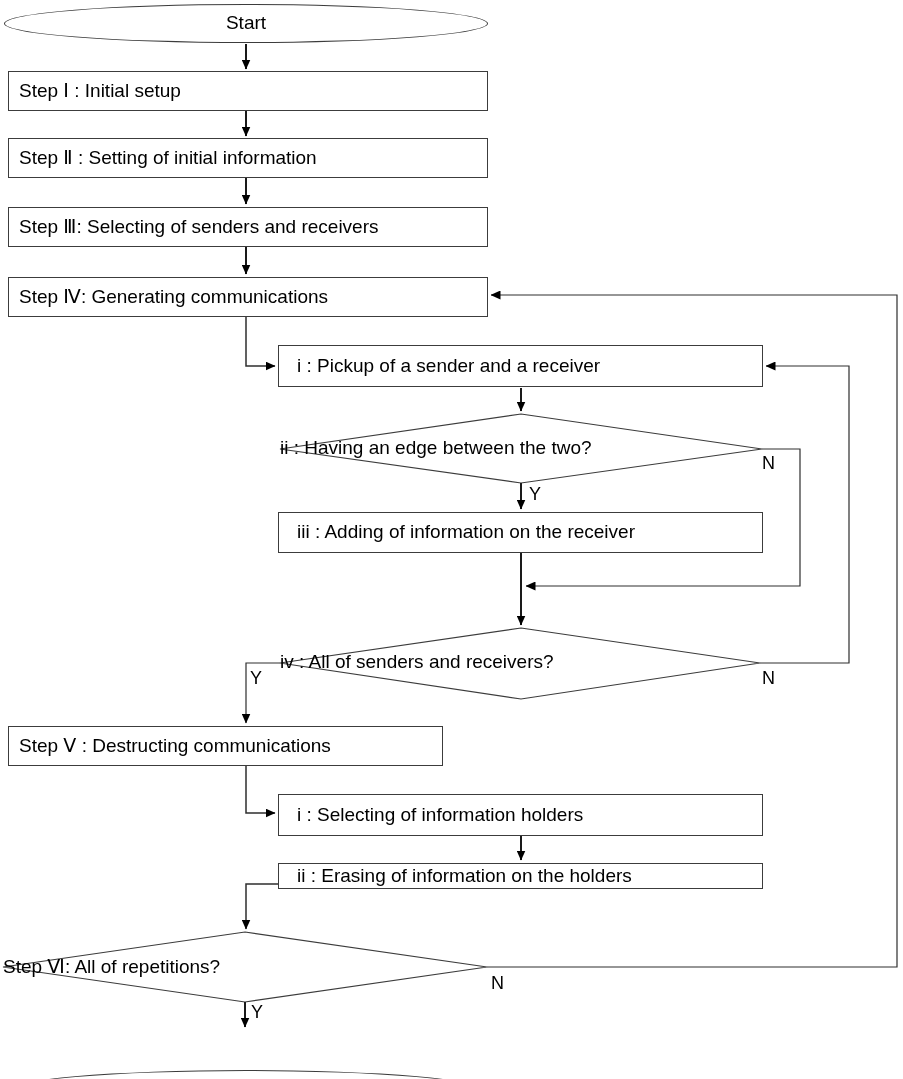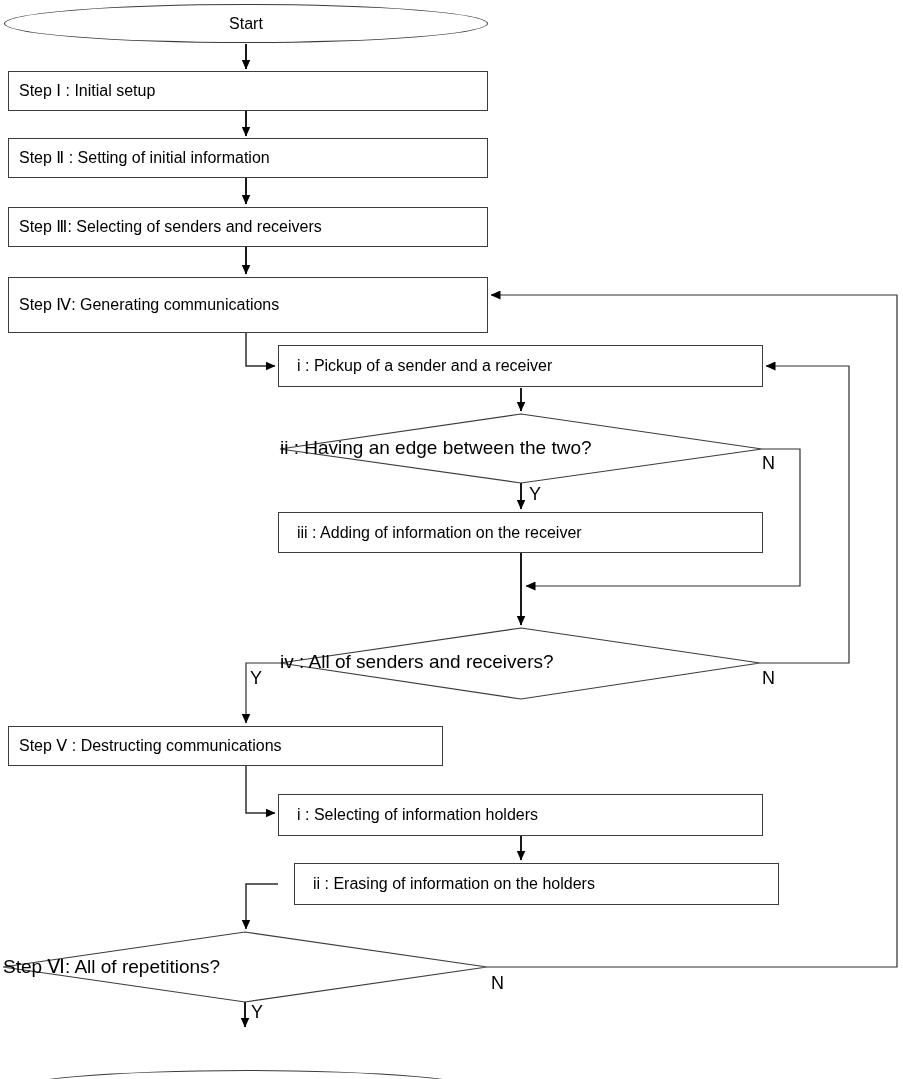--- a/index.html
+++ b/index.html
@@ -21,21 +21,21 @@
     left: 0;
     top: 0;
     z-index: 0;
   }
   .node {
     position: absolute;
     z-index: 1;
     box-sizing: border-box;
     display: flex;
     align-items: center;
-    font-size: 16px;
+    font-size: 19px;
     line-height: 1.1;
     white-space: nowrap;
     color: #000000;
   }
   .process {
     background: #ffffff;
     border: 1.5px solid #3c3c3c;
   }
   .terminator {
     background: #ffffff;
@@ -96,27 +96,27 @@
     <polyline points="760,663 849,663 849,366 766,366" fill="none" stroke="#2e2e2e" stroke-width="1.2" marker-end="url(#arr)"></polyline>
     <polyline points="487,967 897,967 897,295 491,295" fill="none" stroke="#2e2e2e" stroke-width="1.2" marker-end="url(#arr)"></polyline>
   </svg>
 
   <div class="node terminator" style="left:4px; top:4px; width:484px; height:39px;">Start</div>
   <div class="node terminator" style="left:4px; top:1070px; width:484px; height:43px;">End</div>
 
   <div class="node process step-box" style="left:8px; top:71px; width:480px; height:40px;">Step Ⅰ : Initial setup</div>
   <div class="node process step-box" style="left:8px; top:138px; width:480px; height:40px;">Step Ⅱ : Setting of initial information</div>
   <div class="node process step-box" style="left:8px; top:207px; width:480px; height:40px;">Step Ⅲ: Selecting of senders and receivers</div>
-  <div class="node process step-box" style="left:8px; top:277px; width:480px; height:56px;">Step Ⅳ: Generating communications</div>
+  <div class="node process step-box" style="left:8px; top:277px; width:480px; height:40px;">Step Ⅳ: Generating communications</div>
   <div class="node process step-box" style="left:8px; top:726px; width:435px; height:40px;">Step Ⅴ : Destructing communications</div>
 
   <div class="node process sub-box" style="left:278px; top:512px; width:485px; height:41px;">iii : Adding of information on the receiver</div>
   <div class="node process sub-box" style="left:278px; top:345px; width:485px; height:42px;">i : Pickup of a sender and a receiver</div>
   <div class="node process sub-box" style="left:278px; top:794px; width:485px; height:42px;">i : Selecting of information holders</div>
-  <div class="node process sub-box" style="left:278px; top:863px; width:485px; height:42px;margin-left:16px;">ii : Erasing of information on the holders</div>
+  <div class="node process sub-box" style="left:278px; top:863px; width:485px; height:26px;">ii : Erasing of information on the holders</div>
 
   <div class="decision-text" style="left:280px; top:437px; width:482px;">ii : Having an edge between the two?</div>
   <div class="decision-text" style="left:280px; top:651px; width:480px;">iv : All of senders and receivers?</div>
   <div class="decision-text" style="left:3px; top:955px; width:484px;">Step Ⅵ: All of repetitions?</div>
 
   <div class="branch-label" style="left:529px; top:484px;">Y</div>
   <div class="branch-label" style="left:762px; top:453px;">N</div>
   <div class="branch-label" style="left:250px; top:668px;">Y</div>
   <div class="branch-label" style="left:762px; top:668px;">N</div>
   <div class="branch-label" style="left:251px; top:1002px;">Y</div>

